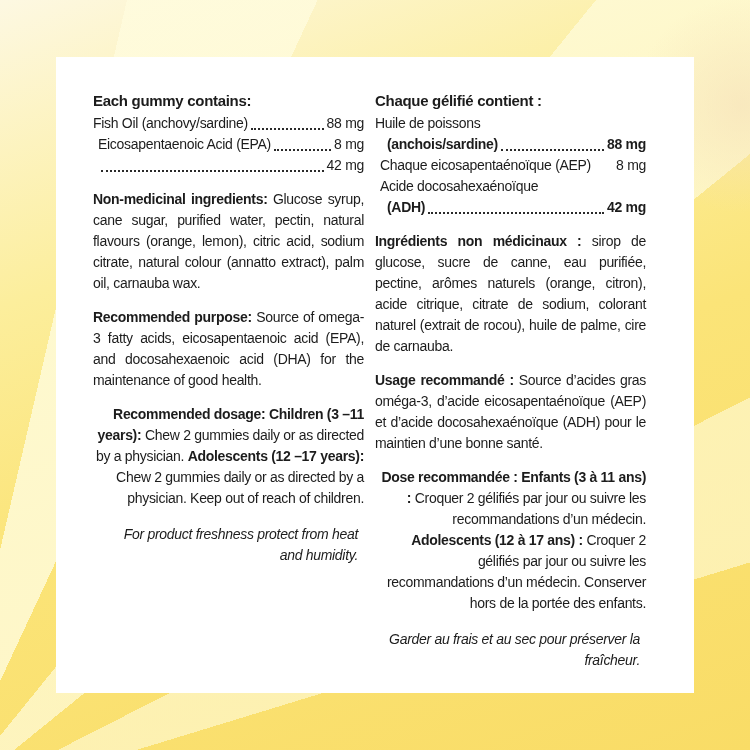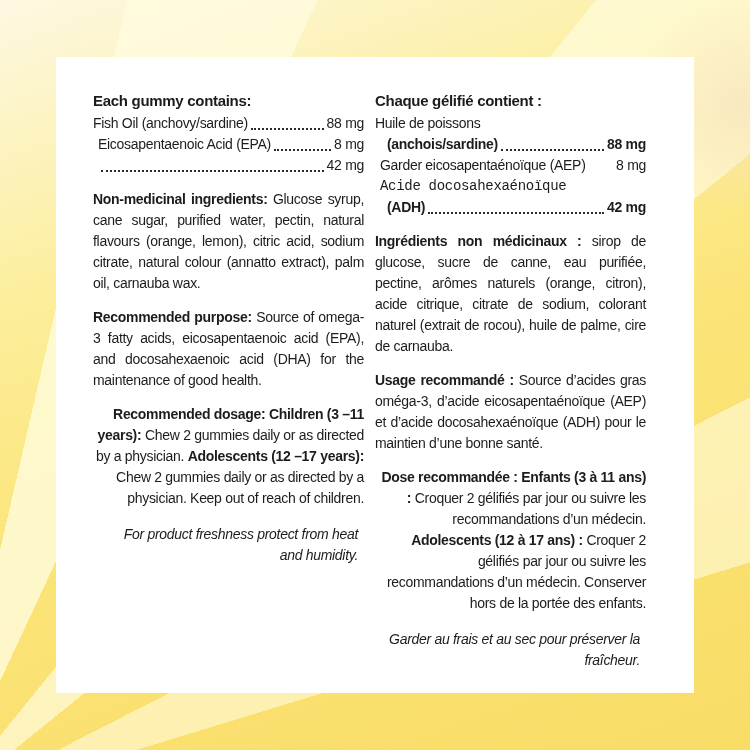--- a/index.html
+++ b/index.html
@@ -114,26 +114,26 @@
       <div class="facts-heading">Chaque gélifié contient :</div>
 
       <div class="fact-line">Huile de poissons</div>
       <div class="fact-row indent2">
         <span class="fact-name">(anchois/sardine)</span>
         <span class="leader"></span>
         <span class="fact-value">88 mg</span>
       </div>
 
       <div class="fact-row indent1">
-        <span class="fact-name">Garder eicosapentaénoïque (AEP)</span>
+        <span class="fact-name">Chaque eicosapentaénoïque (AEP)</span>
         <span class="leader none"></span>
         <span class="fact-value">8 mg</span>
       </div>
 
-      <div class="fact-line indent1" style="padding-left:5px;font-family:Liberation Mono, monospace;">Acide docosahexaénoïque</div>
+      <div class="fact-line indent1" style="padding-left:5px;">Acide docosahexaénoïque</div>
       <div class="fact-row indent2">
         <span class="fact-name">(ADH)</span>
         <span class="leader"></span>
         <span class="fact-value">42 mg</span>
       </div>
 
       <p class="para">
         <span class="b">Ingrédients non médicinaux :</span>
         <span>sirop de glucose, sucre de canne, eau purifiée, pectine, arômes naturels (orange, citron), acide citrique, citrate de sodium, colorant naturel (extrait de rocou), huile de palme, cire de carnauba.</span>
       </p>

